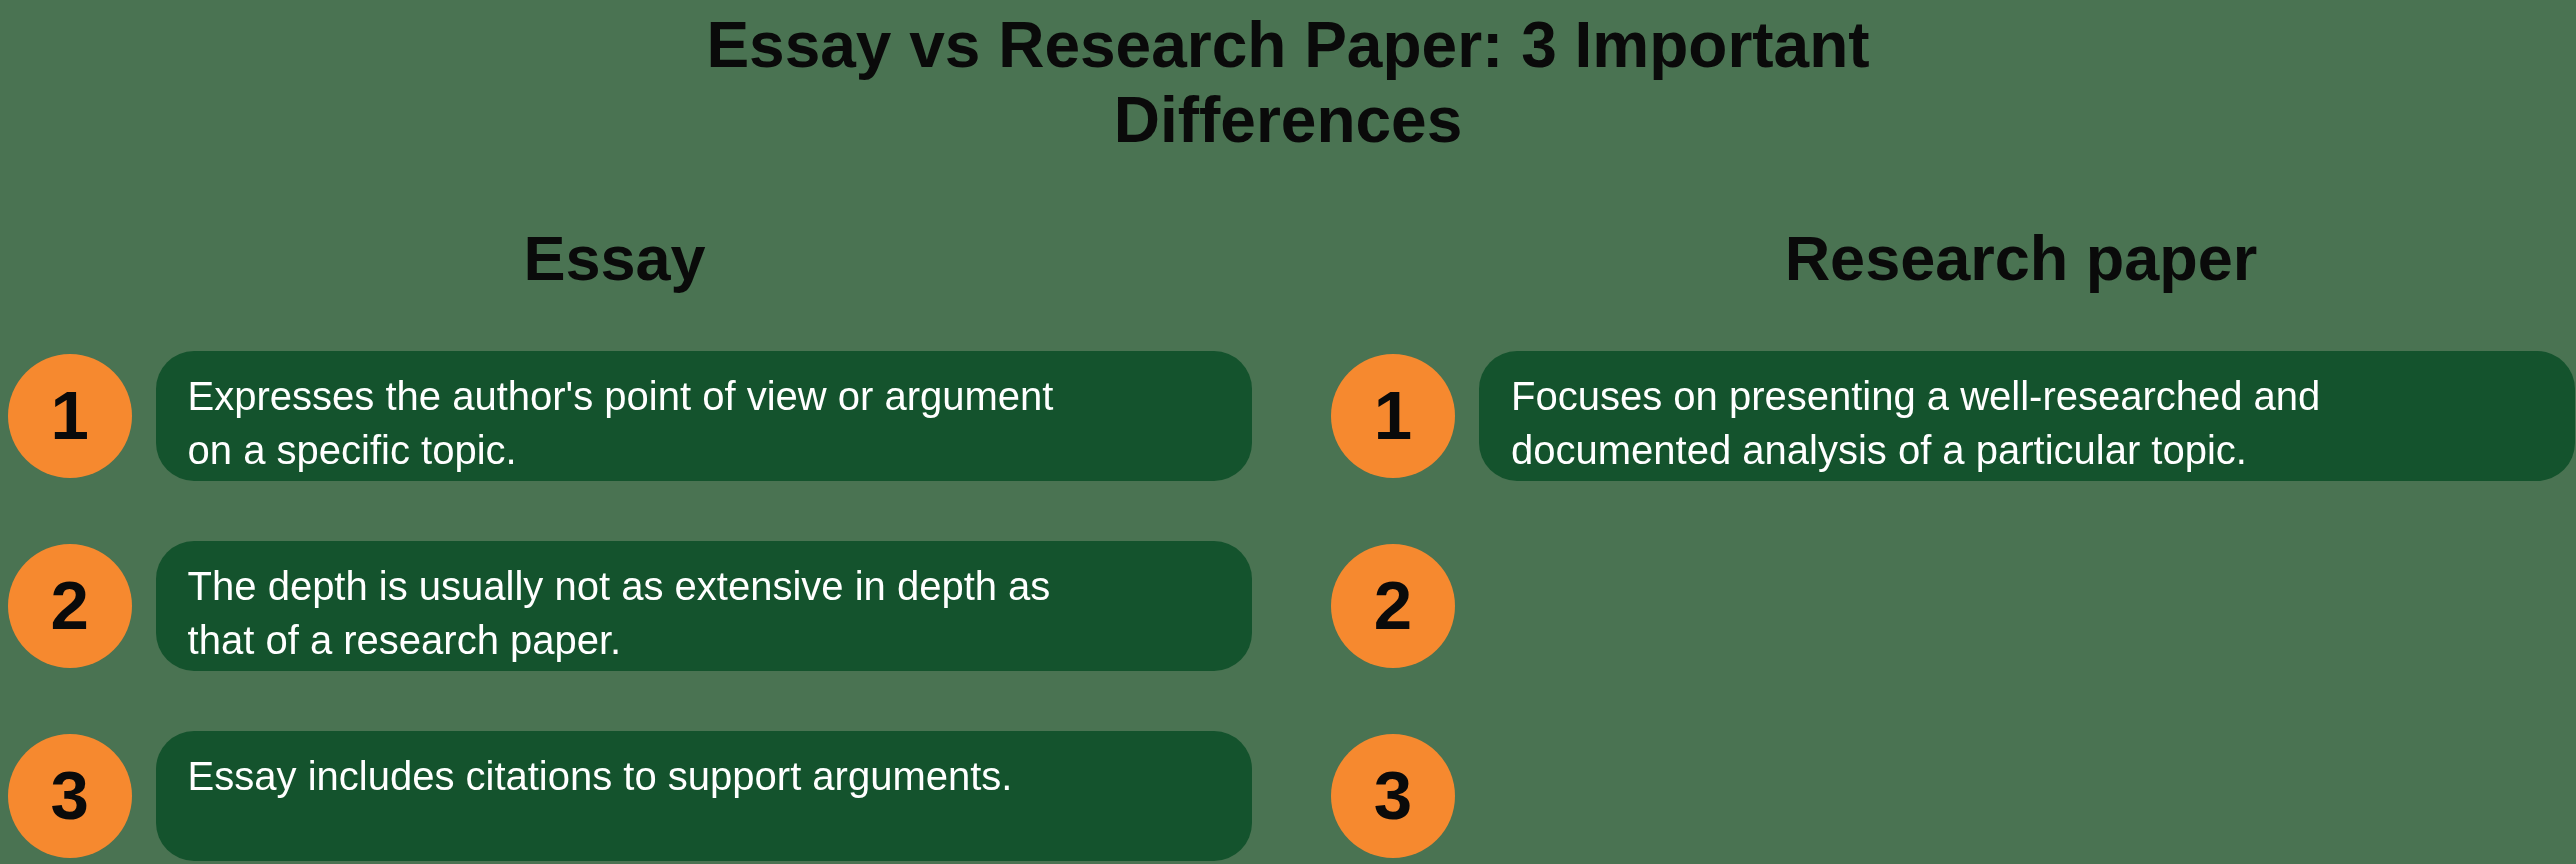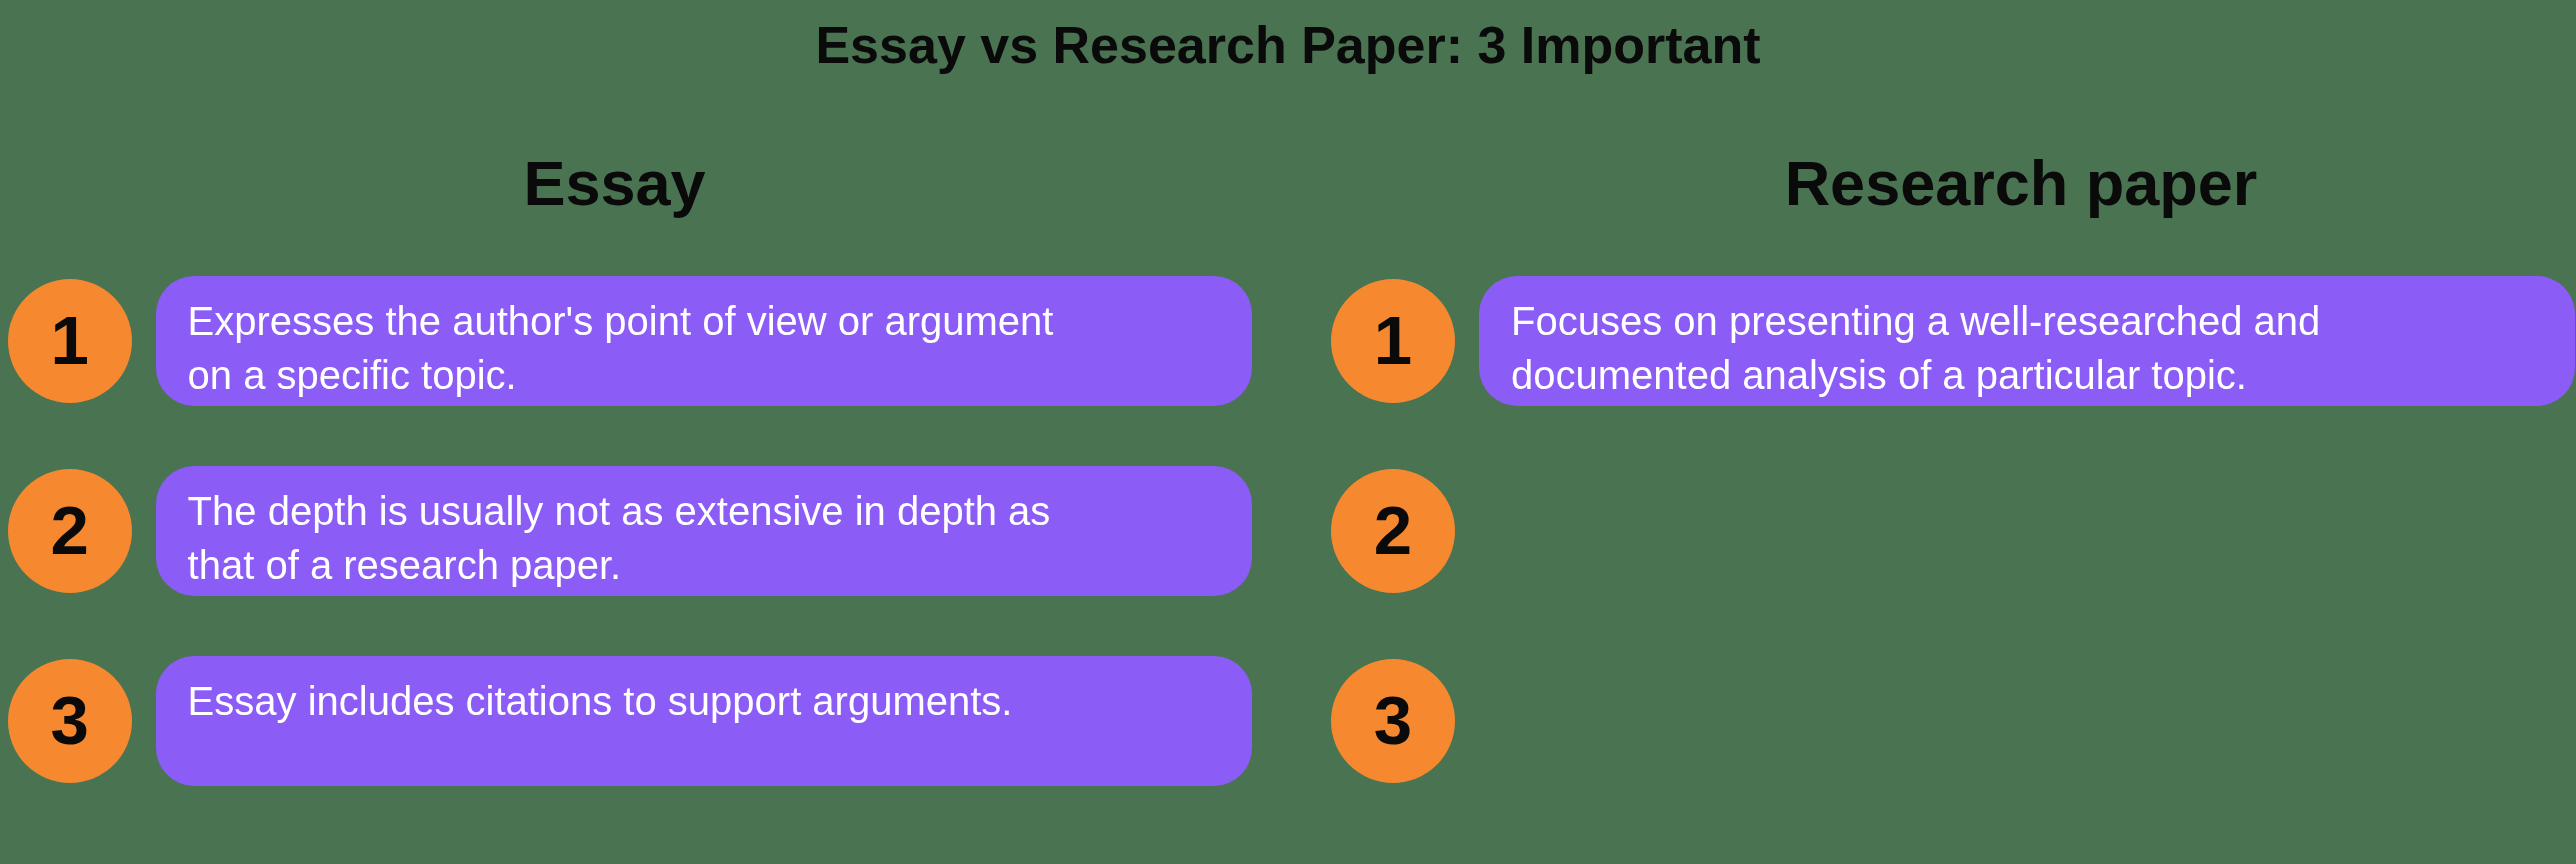--- a/index.html
+++ b/index.html
@@ -7,21 +7,21 @@
     position: relative;
     width: 2576px;
     height: 864px;
     background: #4A7352;
     overflow: hidden;
     font-family: "Liberation Sans", sans-serif;
   }
   .title {
     padding-top: 7.6px;
     text-align: center;
-    font-size: 52px;
+    font-size: 64px;
     line-height: 75px;
     font-weight: 600;
     color: #0A0A0A;
   }
   .columns {
     display: flex;
     margin-top: 64px;
   }
   .column { width: 1288px; box-sizing: border-box; }
   .heading {
@@ -62,36 +62,37 @@
   .badge span {
     font-size: 69px;
     font-weight: 700;
     color: #0A0A0A;
     line-height: 1;
   }
   .card {
     flex: 1;
     height: 130px;
     box-sizing: border-box;
-    background: #8b5cf6;
+    background: #14532d;
     border-radius: 38px;
     padding: 18px 32px;
     color: #FFFFFF;
     font-size: 40px;
     line-height: 54px;
   }
   .card span { white-space: pre-line; }
 </style>
 </head>
 <body>
 
 <div class="canvas">
 
   <div class="title">
     <div>Essay vs Research Paper: 3 Important</div>
+    <div>Differences</div>
   </div>
 
   <div class="columns">
 
     <section class="column column-left">
       <h2 class="heading heading-left">Essay</h2>
       <div class="rows">
 
         <div class="row">
           <div class="badge">

